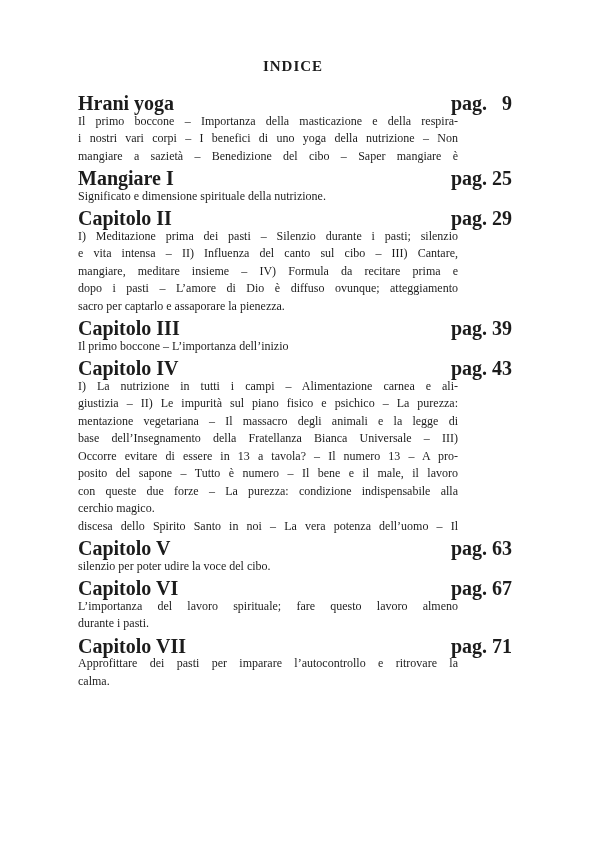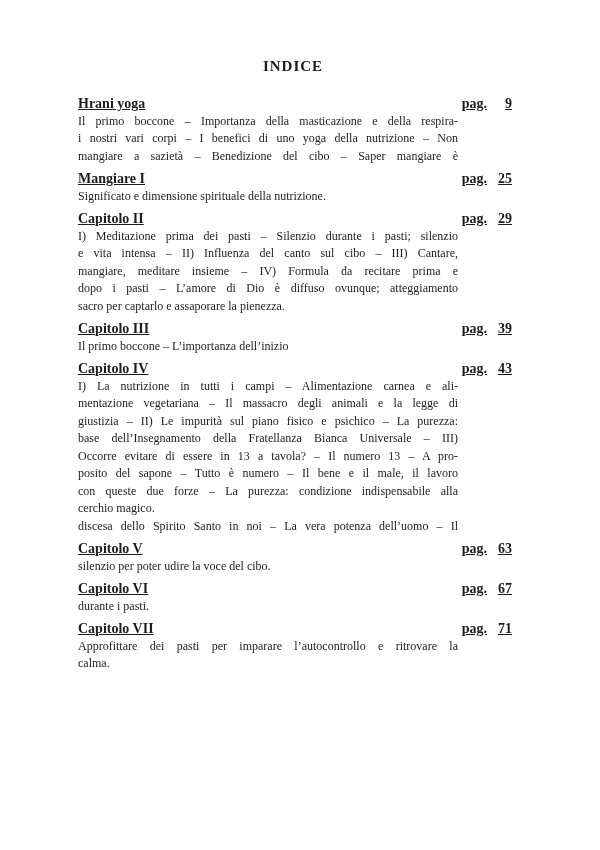--- a/index.html
+++ b/index.html
@@ -26,24 +26,23 @@
     font-weight: bold;
     letter-spacing: 1px;
     line-height: 18px;
   }
   .entries { width: 434px; }
   .entry { margin: 0 0 5px 0; }
   .entry-heading {
     display: flex;
     align-items: flex-end;
     width: 434px;
-    font-size: 14px;
+    font-size: 20px;
     font-weight: bold;
     line-height: 17.5px;
-    text-decoration: underline;
   }
   .entry-title { white-space: nowrap; }
   .leader {
     flex: 1;
     margin: 0 6px 0 7px;
     background-image: radial-gradient(circle, #1c1c1c 1.05px, rgba(0,0,0,0) 1.5px);
     background-size: 7px 5px;
     background-repeat: repeat-x;
     background-position: 1px calc(100% - 2px);
   }
@@ -124,22 +123,22 @@
 
   <div class="entry">
     <div class="entry-heading">
       <span class="entry-title">Capitolo IV</span>
       <span class="leader"></span>
       <span class="page-label">pag.</span>
       <span class="page-number">43</span>
     </div>
     <div class="entry-desc">
           <div class="desc-line">I) La nutrizione in tutti i campi – Alimentazione carnea e ali-</div>
+          <div class="desc-line">giustizia – II) Le impurità sul piano fisico e psichico – La purezza:</div>
           <div class="desc-line">mentazione vegetariana – Il massacro degli animali e la legge di</div>
-          <div class="desc-line">giustizia – II) Le impurità sul piano fisico e psichico – La purezza:</div>
           <div class="desc-line">base dell’Insegnamento della Fratellanza Bianca Universale – III)</div>
           <div class="desc-line">Occorre evitare di essere in 13 a tavola? – Il numero 13 – A pro-</div>
           <div class="desc-line">posito del sapone – Tutto è numero – Il bene e il male, il lavoro</div>
           <div class="desc-line">con queste due forze – La purezza: condizione indispensabile alla</div>
           <div class="desc-line last">cerchio magico.</div>
           <div class="desc-line">discesa dello Spirito Santo in noi – La vera potenza dell’uomo – Il</div>
         </div>
   </div>
 
   <div class="entry">
@@ -155,20 +154,21 @@
   </div>
 
   <div class="entry">
     <div class="entry-heading">
       <span class="entry-title">Capitolo VI</span>
       <span class="leader"></span>
       <span class="page-label">pag.</span>
       <span class="page-number">67</span>
     </div>
     <div class="entry-desc">
+          <div class="desc-line">L’importanza del lavoro spirituale; fare questo lavoro almeno</div>
           <div class="desc-line last">durante i pasti.</div>
         </div>
   </div>
 
   <div class="entry">
     <div class="entry-heading">
       <span class="entry-title">Capitolo VII</span>
       <span class="leader"></span>
       <span class="page-label">pag.</span>
       <span class="page-number">71</span>

